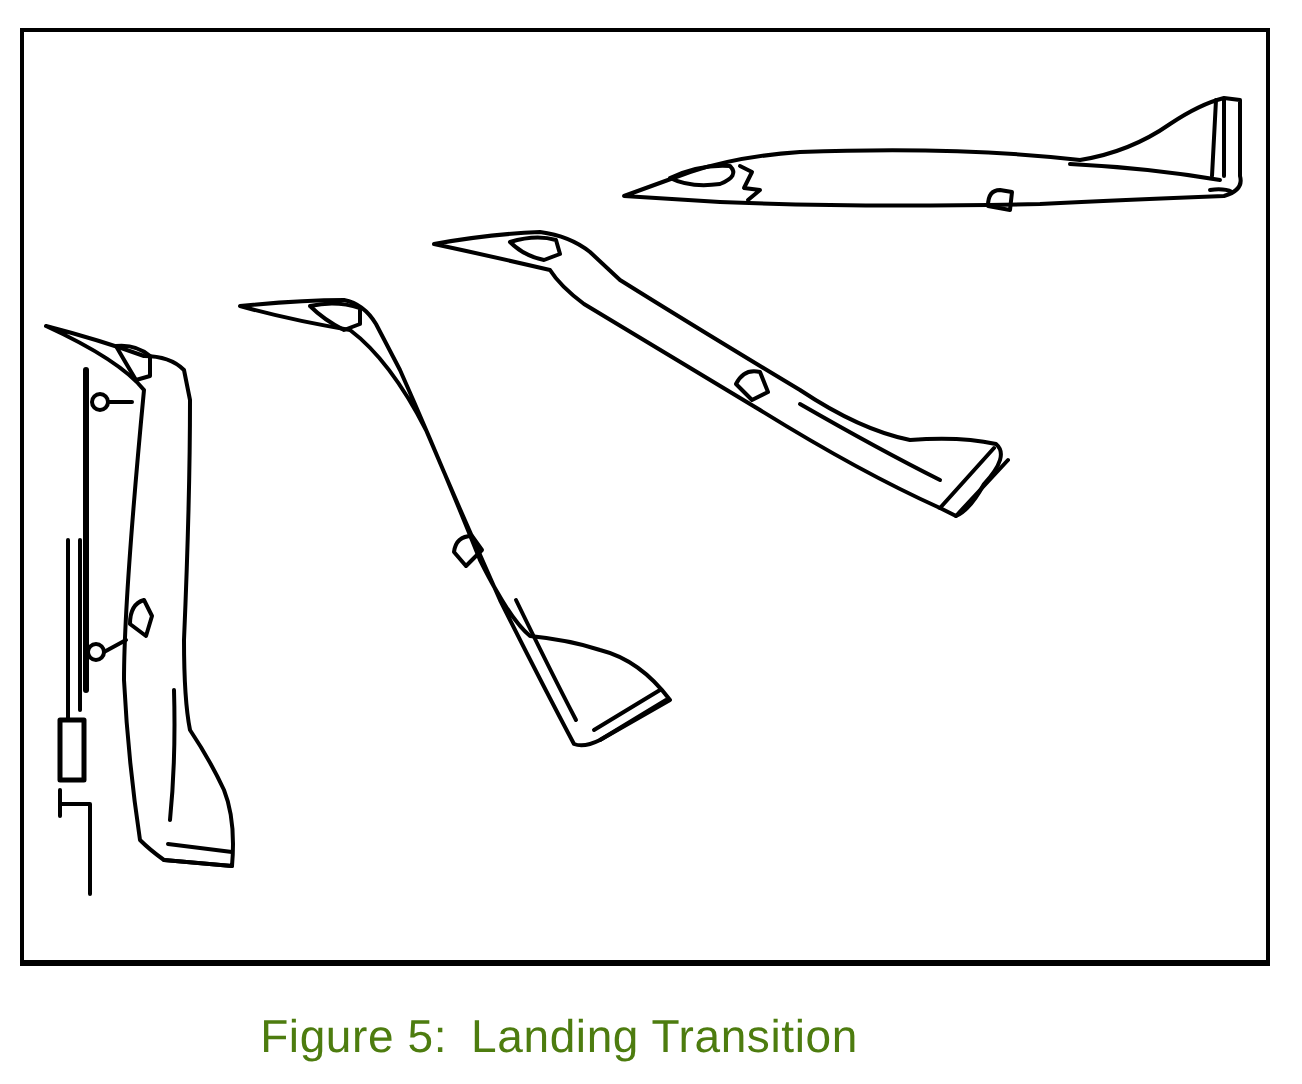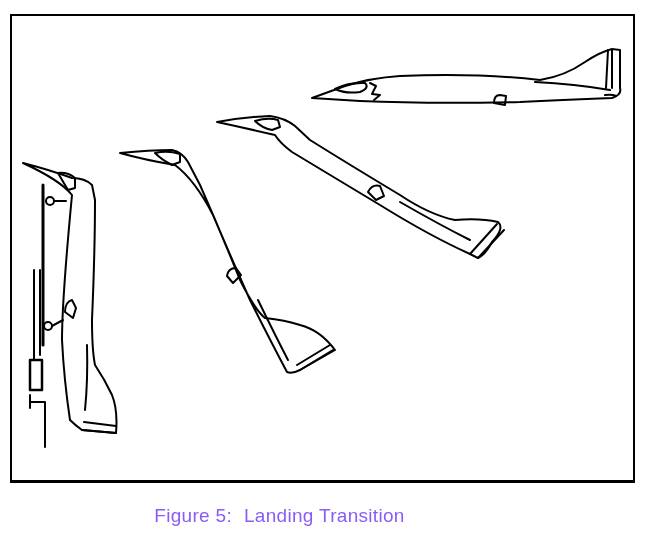--- a/index.html
+++ b/index.html
@@ -1,19 +1,19 @@
 <!DOCTYPE html>
 <html><head>
 <meta charset="utf-8">
 <style>
   html, body { margin:0; padding:0; background:#ffffff; }
   body { width:651px; height:542px; position:relative; overflow:hidden; font-family:"Liberation Sans", sans-serif; }
   #figure-frame { position:absolute; left:10px; top:14px; width:621px; height:464px; border:2px solid #000; border-bottom-width:3px; box-sizing:content-box; }
   #figure-svg { position:absolute; left:0; top:0; width:651px; height:542px; }
-  #caption { position:absolute; left:0; width:559px; top:505px; text-align:center; font-size:19px; color:#8b5cf6; letter-spacing:0.3px; }
+  #caption { position:absolute; left:0; width:559px; top:505px; text-align:center; font-size:23px; color:#4d7c0f; letter-spacing:0.3px; }
   #caption .num { margin-right:12px; }
 </style>
 </head>
 <body>
 
 <div id="figure-frame"></div>
 
 <svg id="figure-svg" viewBox="0 0 651 542" xmlns="http://www.w3.org/2000/svg" fill="none" stroke="#000" stroke-width="2" stroke-linejoin="round" stroke-linecap="round">
 
   <g>

